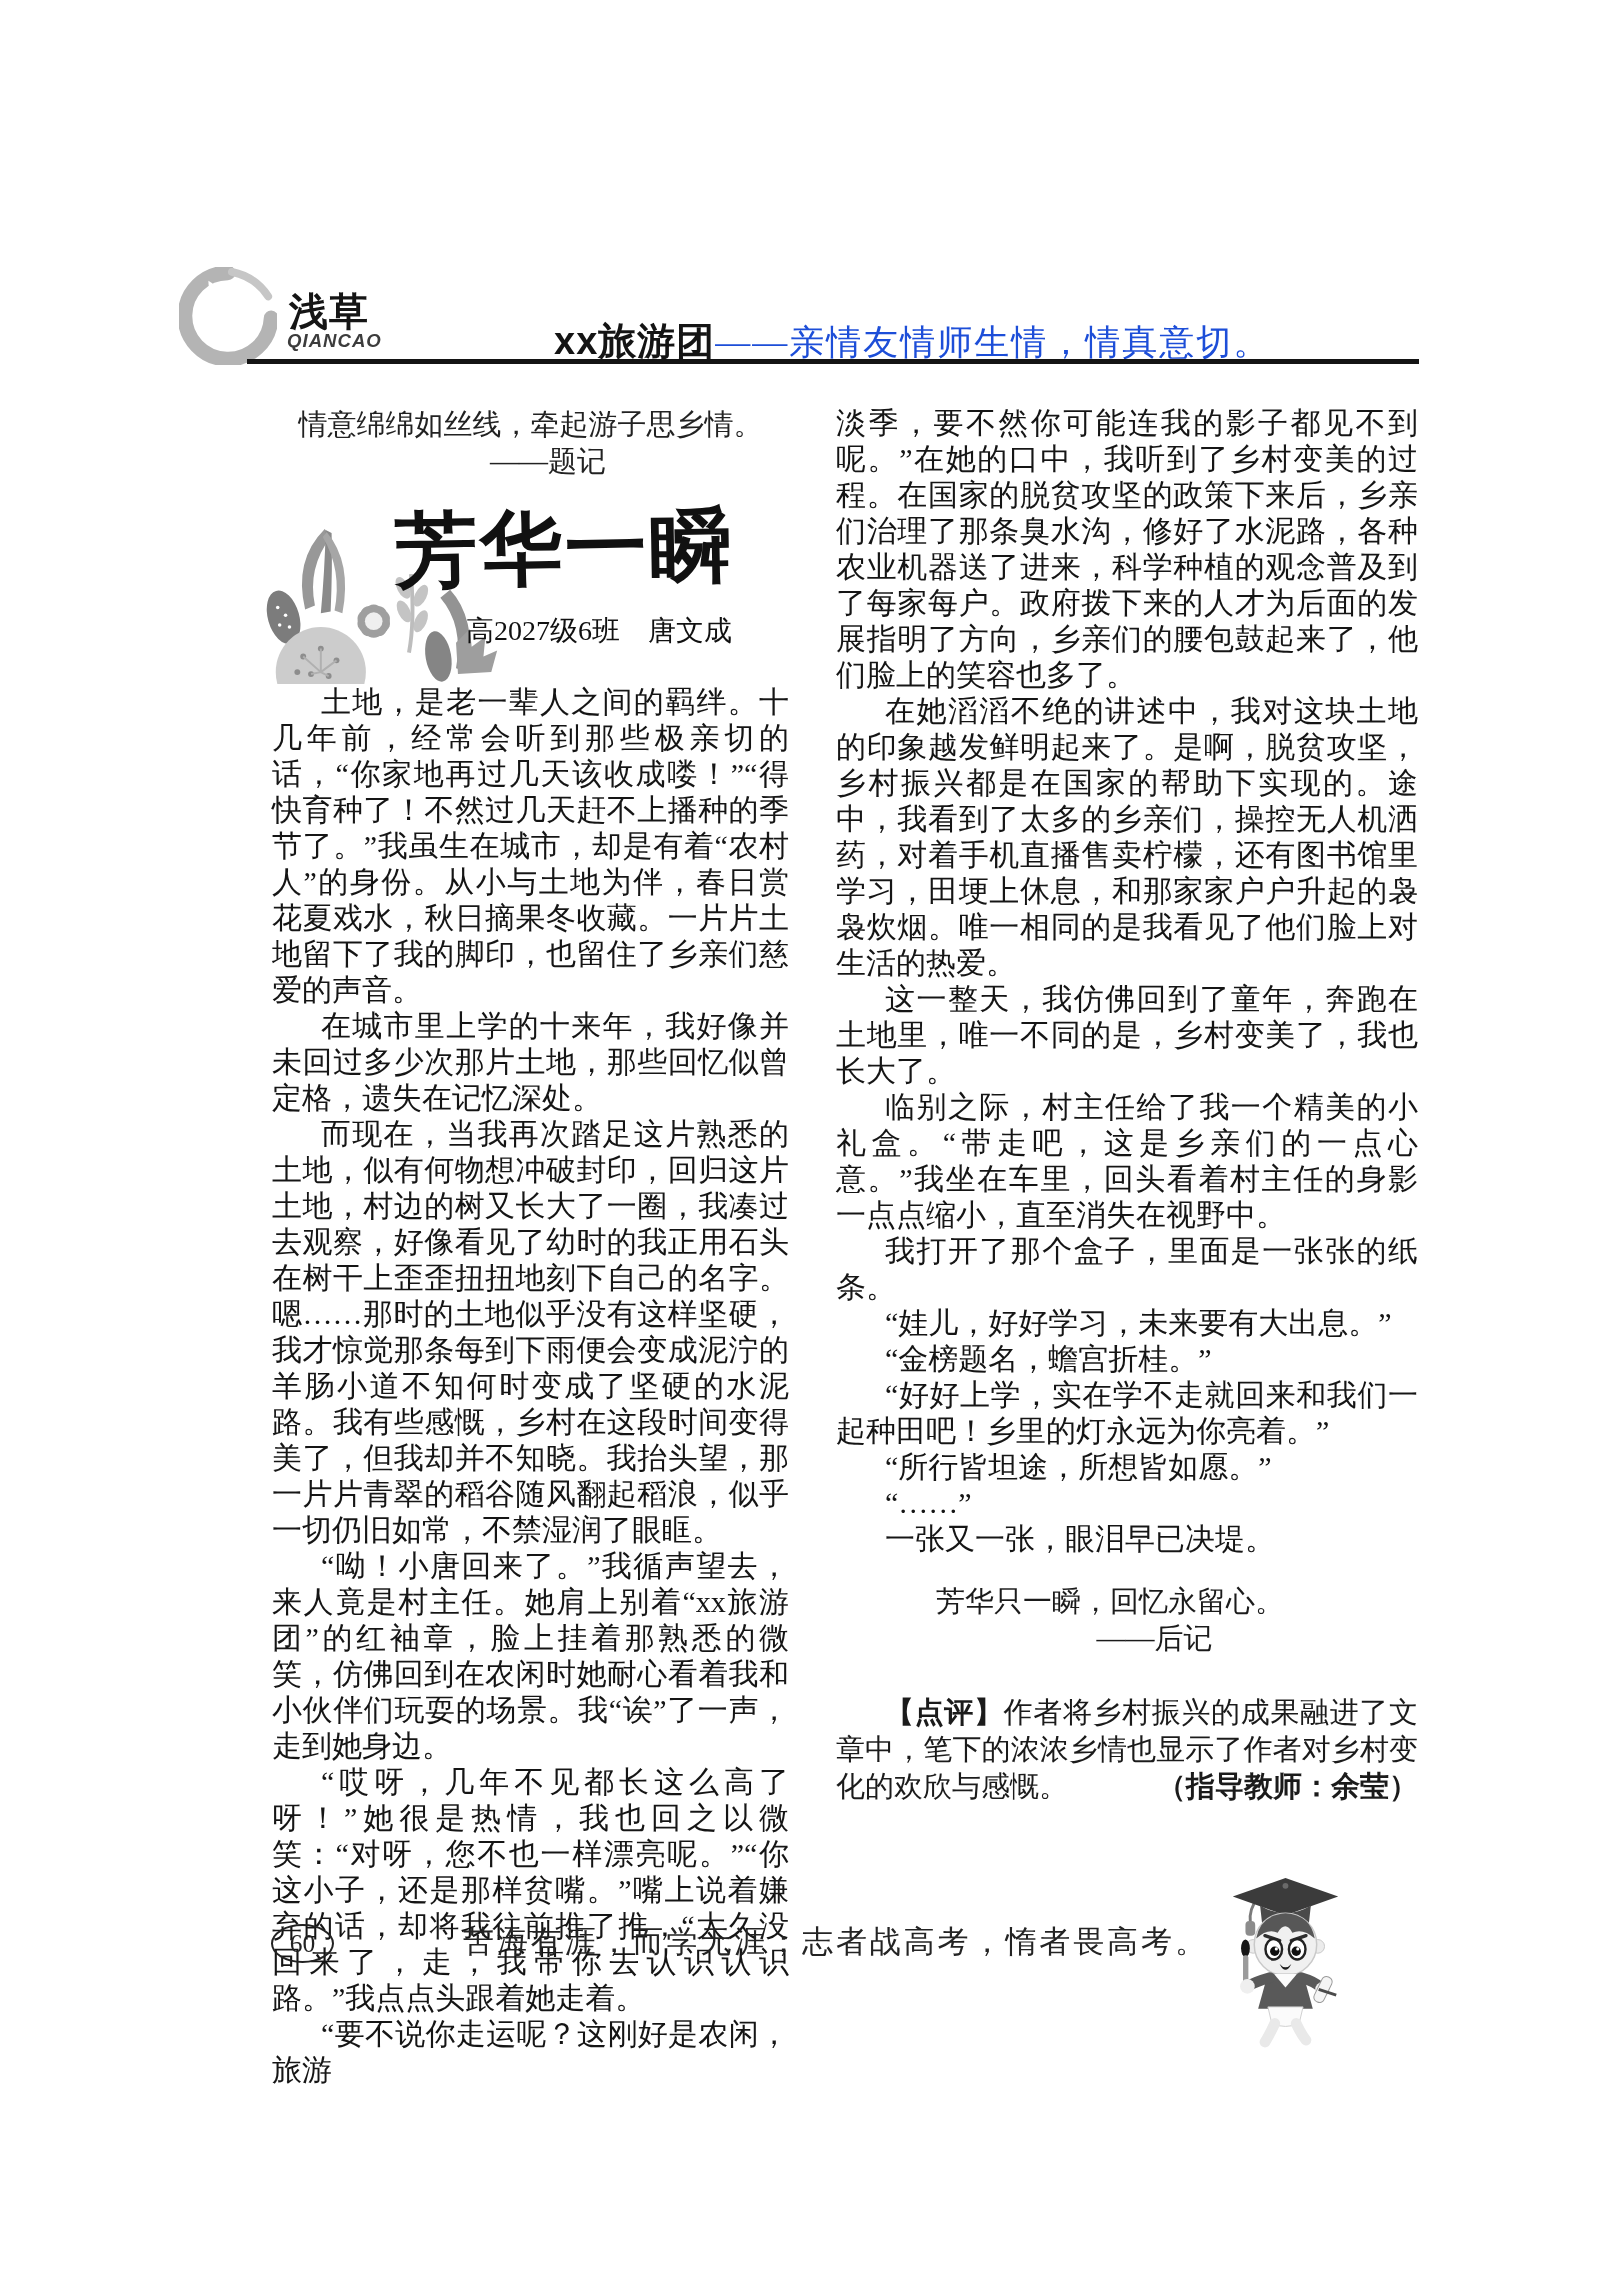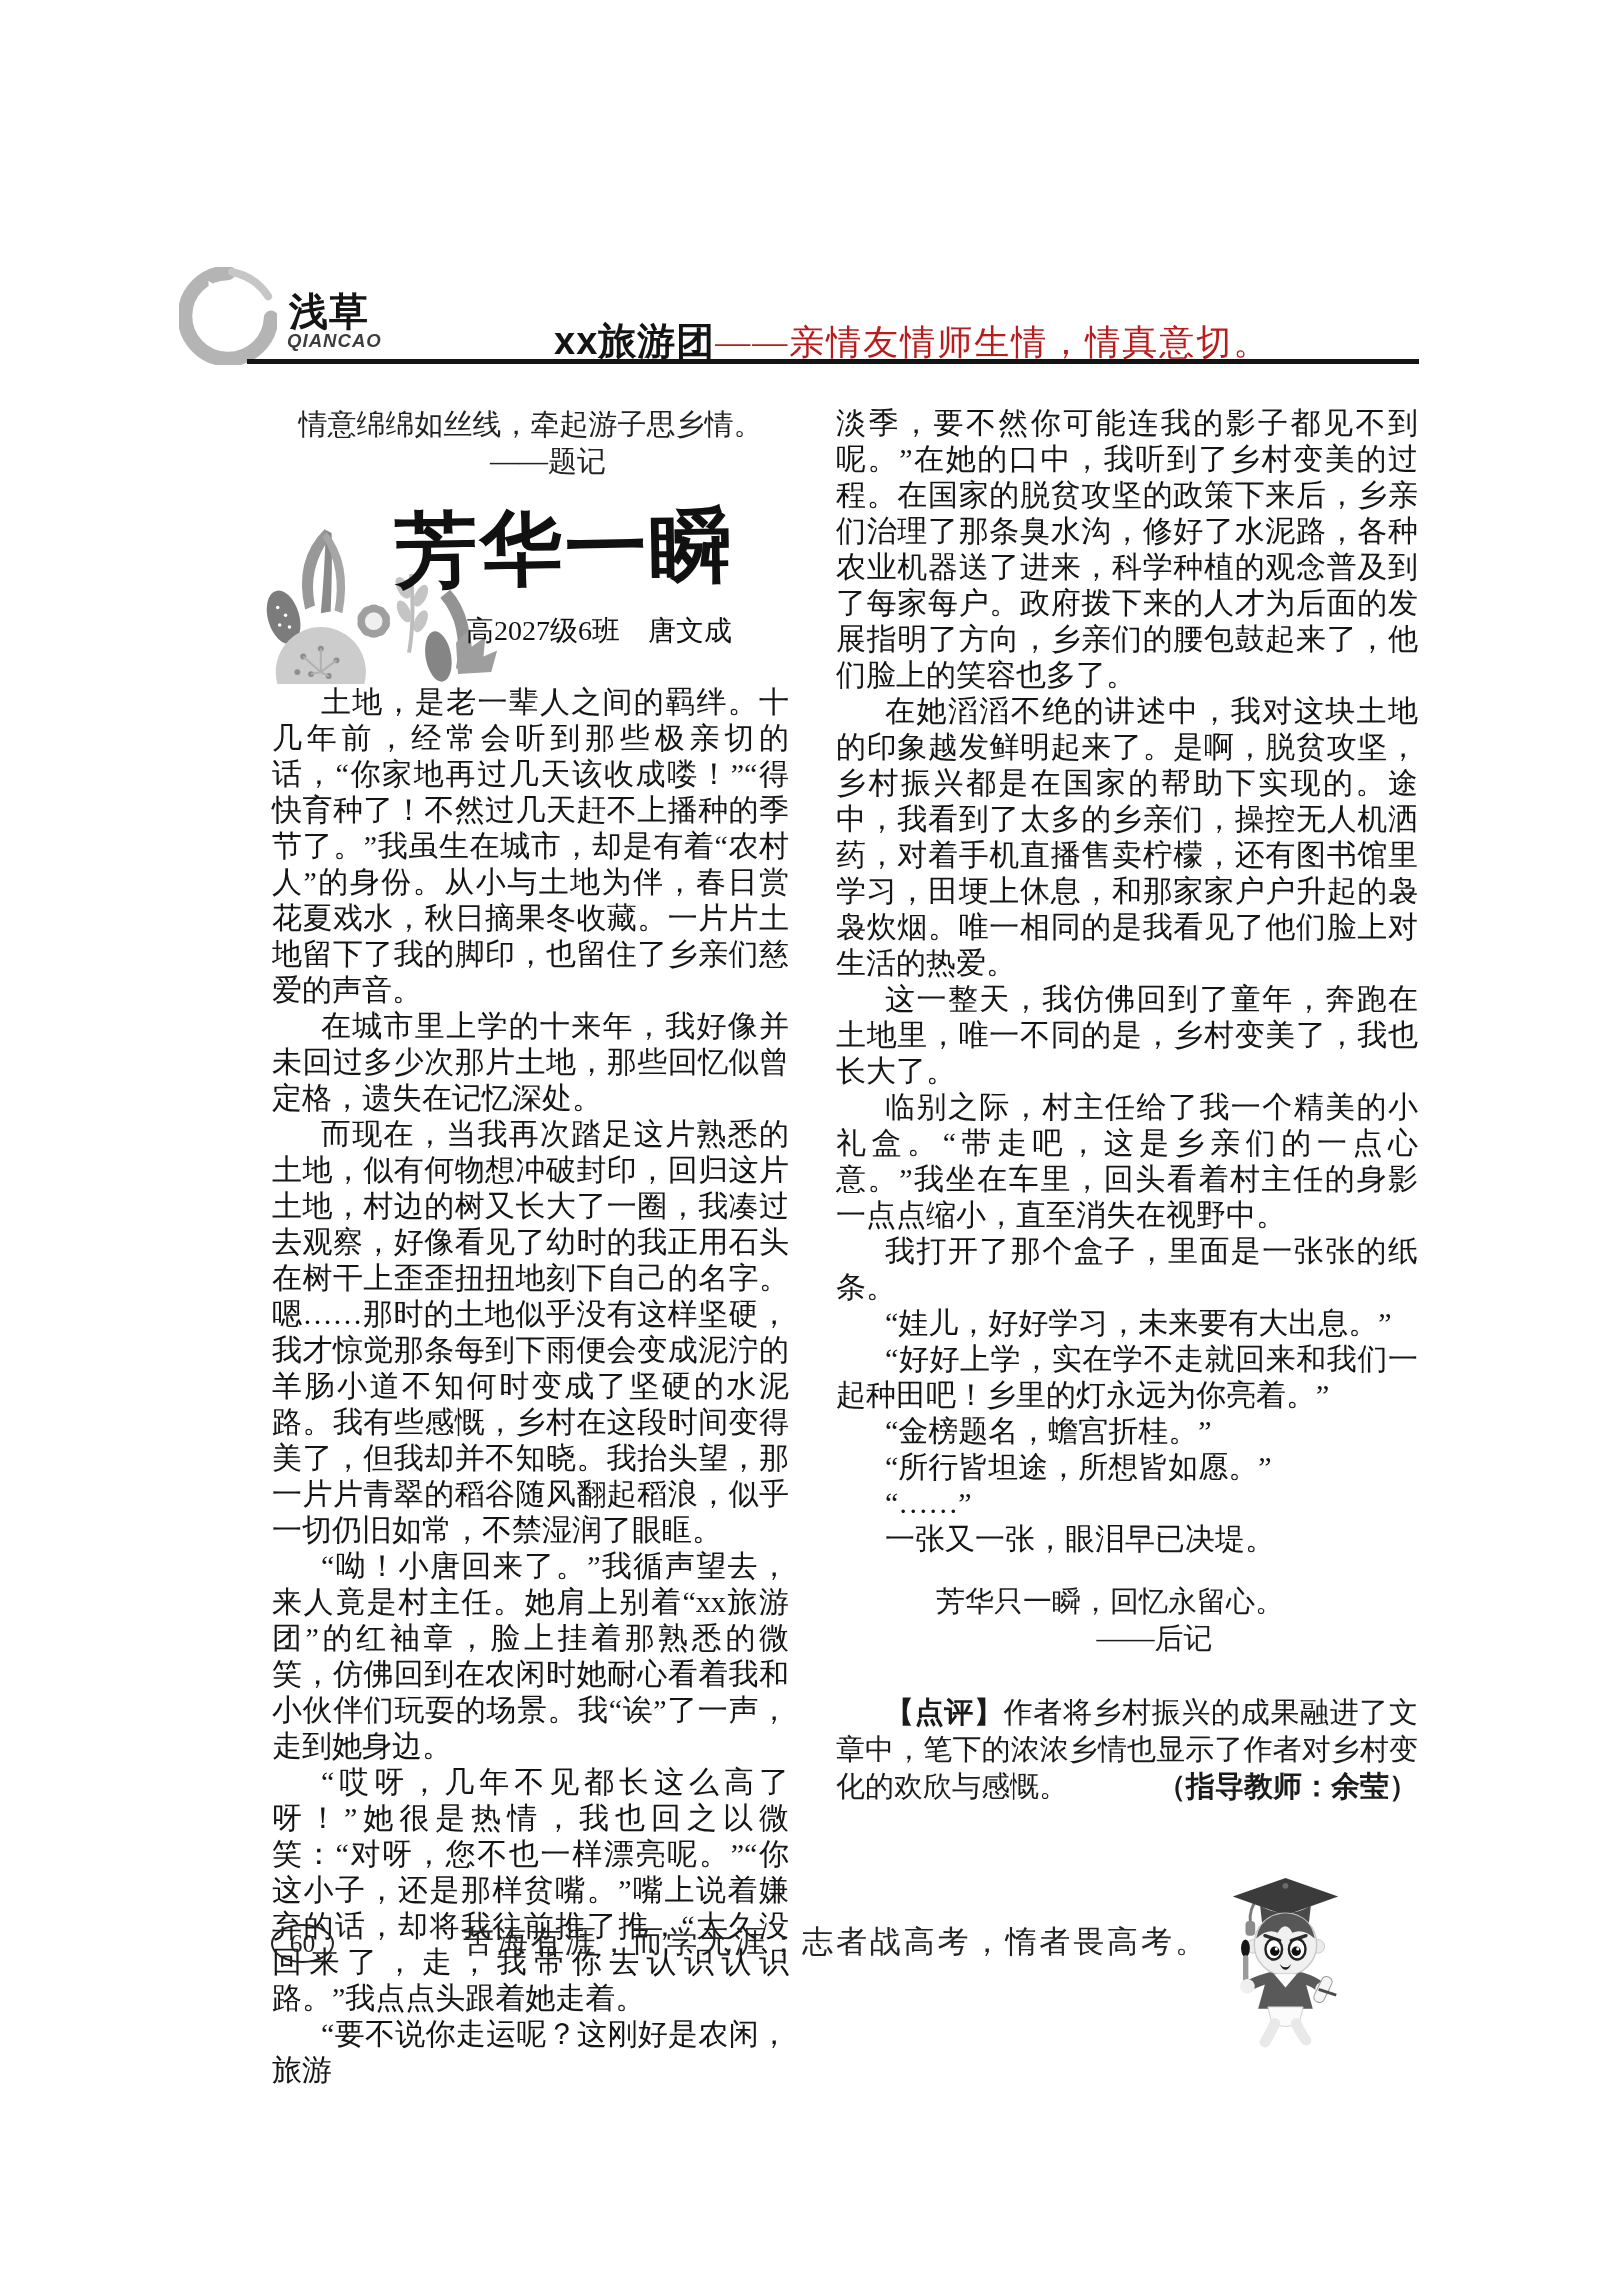--- a/index.html
+++ b/index.html
@@ -9,21 +9,21 @@
   
   .logo{position:absolute;left:179px;top:265px;width:216px;height:103px;}
   .logo-swoosh{position:absolute;left:0;top:2px;}
   .logo-cn{position:absolute;left:110px;top:19.6px;font-size:39px;font-weight:900;
            letter-spacing:1px;color:#151515;white-space:nowrap;}
   .logo-en{position:absolute;left:108px;top:65px;font-family:"Liberation Sans","DejaVu Sans",sans-serif;
            font-style:italic;font-weight:700;font-size:18.6px;letter-spacing:1px;color:#3c3c3c;}
   .section-title{position:absolute;left:554px;top:316px;white-space:nowrap;}
   .st-bold{font-family:"Liberation Sans","DejaVu Sans",sans-serif;font-weight:900;
            font-size:38px;color:#141414;letter-spacing:1px;}
-  .st-rest{font-size:35px;color:#b91c1c;letter-spacing:2px;}
+  .st-rest{font-size:35px;color:#1d4ed8;letter-spacing:2px;}
   .header-divider{position:absolute;left:247px;top:359px;width:1172px;height:4.9px;background:#141414;}
 
   
   .col{position:absolute;top:402px;}
   .col-left{left:272px;width:517px;}
   .col-right{left:836px;top:405px;width:582px;}
 
   .epigraph{padding-top:3.9px;height:80px;text-align:center;font-size:29px;line-height:37px;color:#222;}
   .epigraph-attr{transform:translateX(17.6px);}
 
@@ -135,22 +135,22 @@
     <p class="para">“要不说你走运呢？这刚好是农闲，旅游</p>
   </section>
 
   <section class="col col-right">
     <p class="para cont">淡季，要不然你可能连我的影子都见不到呢。”在她的口中，我听到了乡村变美的过程。在国家的脱贫攻坚的政策下来后，乡亲们治理了那条臭水沟，修好了水泥路，各种农业机器送了进来，科学种植的观念普及到了每家每户。政府拨下来的人才为后面的发展指明了方向，乡亲们的腰包鼓起来了，他们脸上的笑容也多了。</p>
     <p class="para">在她滔滔不绝的讲述中，我对这块土地的印象越发鲜明起来了。是啊，脱贫攻坚，乡村振兴都是在国家的帮助下实现的。途中，我看到了太多的乡亲们，操控无人机洒药，对着手机直播售卖柠檬，还有图书馆里学习，田埂上休息，和那家家户户升起的袅袅炊烟。唯一相同的是我看见了他们脸上对生活的热爱。</p>
     <p class="para">这一整天，我仿佛回到了童年，奔跑在土地里，唯一不同的是，乡村变美了，我也长大了。</p>
     <p class="para">临别之际，村主任给了我一个精美的小礼盒。“带走吧，这是乡亲们的一点心意。”我坐在车里，回头看着村主任的身影一点点缩小，直至消失在视野中。</p>
     <p class="para">我打开了那个盒子，里面是一张张的纸条。</p>
     <p class="para">“娃儿，好好学习，未来要有大出息。”</p>
+    <p class="para">“金榜题名，蟾宫折桂。”</p>
     <p class="para">“好好上学，实在学不走就回来和我们一起种田吧！乡里的灯永远为你亮着。”</p>
-    <p class="para">“金榜题名，蟾宫折桂。”</p>
     <p class="para">“所行皆坦途，所想皆如愿。”</p>
     <p class="para">“……”</p>
     <p class="para">一张又一张，眼泪早已决堤。</p>
 
     <div class="postscript">
       <div class="postscript-line">芳华只一瞬，回忆永留心。</div>
       <div class="postscript-attr">——后记</div>
     </div>
 
     <p class="editor-comment">

